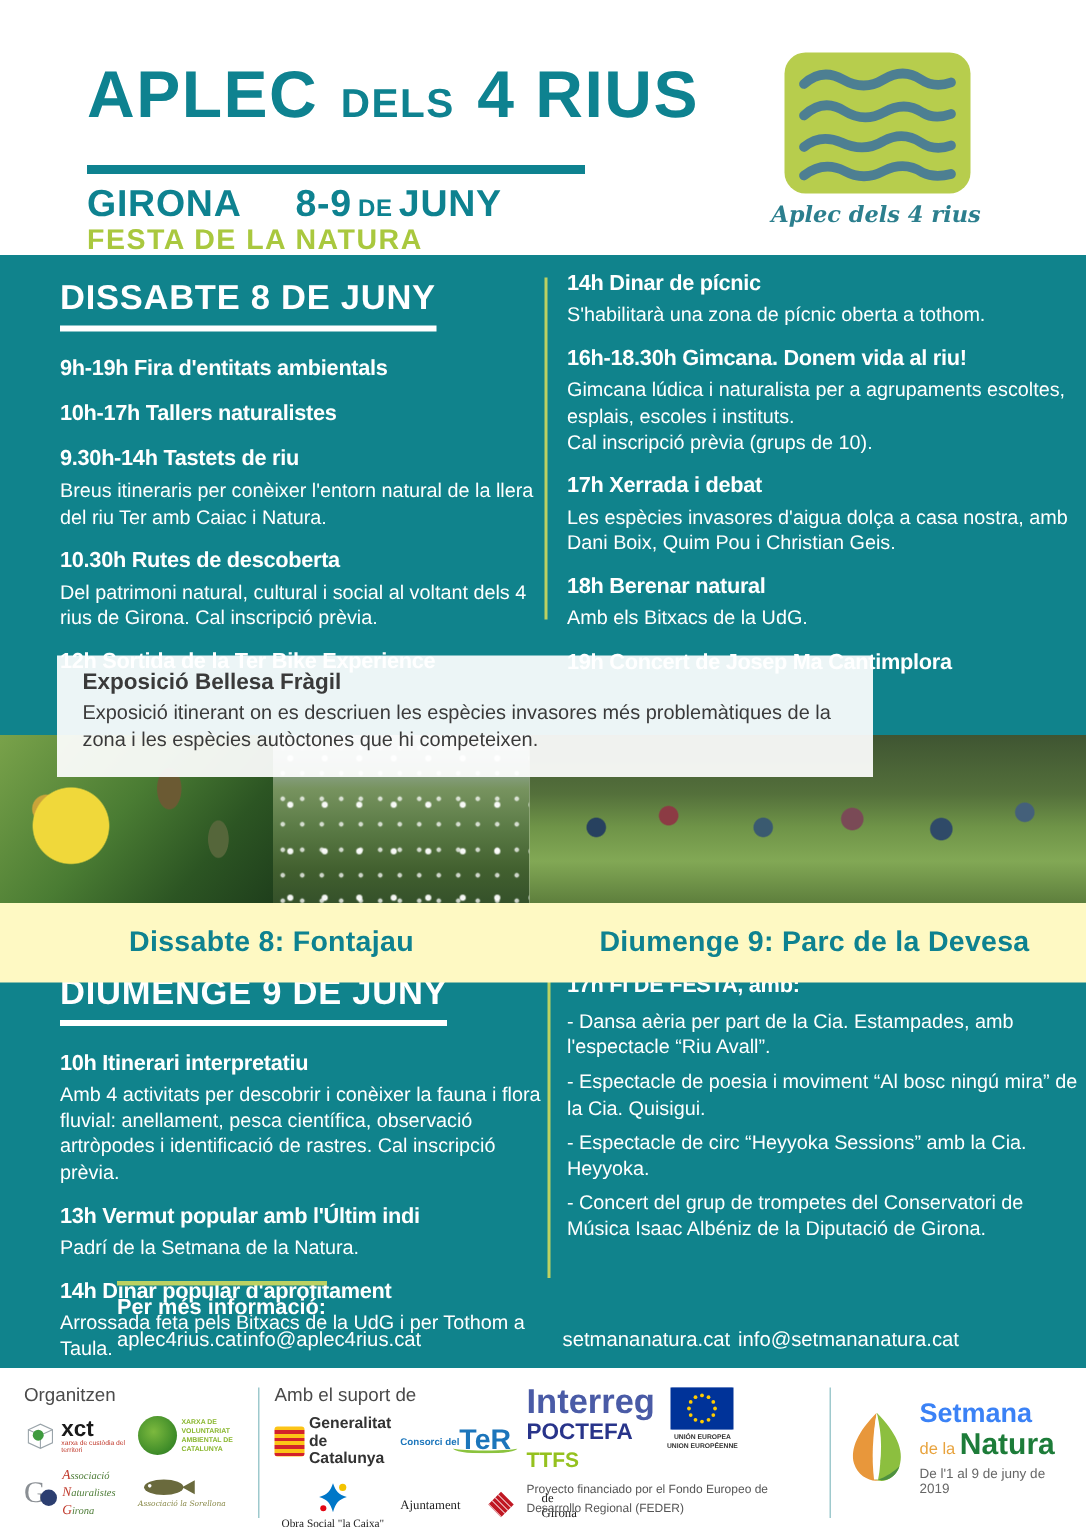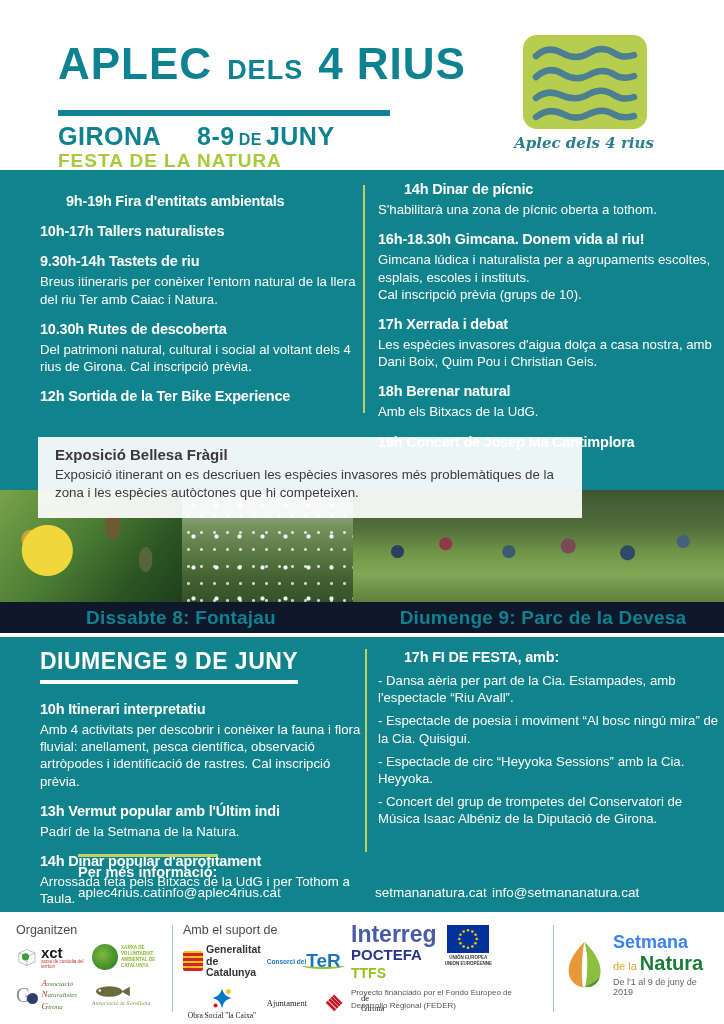--- a/index.html
+++ b/index.html
@@ -31,21 +31,21 @@
   .band1 .vline{left:363px;top:15px;height:228px;}
   .band2 .vline{left:365px;top:12px;height:203px;}
   .col{position:absolute;}
   .b1-left{left:40px;top:15px;width:322px;}
   .b1-right{left:378px;top:10px;width:340px;}
   .b2-left{left:40px;top:11px;width:322px;}
   .b2-right{left:378px;top:11px;width:344px;}
   .band-heading{display:inline-block;font-size:23px;font-weight:800;letter-spacing:.5px;
                 border-bottom:4px solid #fff;padding-bottom:5px;margin:0 0 4px 0;}
   .item-title{font-size:14.5px;font-weight:700;letter-spacing:-.2px;margin:12px 0 0;line-height:1.25;}
-  .col > .item:first-child .item-title{margin-top:0;margin-left:26px;}
+  .col > .item:first-child .item-title{margin-top:0;}
   .b1-left .item:first-child .item-title{margin-top:7px;}
   .b2-left .item:first-child .item-title{margin-top:8px;}
   .item-desc{font-size:13.2px;margin:3px 0 0;line-height:1.3;}
   .pre{white-space:pre-line;}
   .bullet{font-size:13.2px;margin:6px 0 0;line-height:1.3;}
 
   
   .expo{position:absolute;left:38px;top:437px;width:544px;height:81px;box-sizing:border-box;
         background:rgba(255,255,255,.92);color:#3A3A3A;padding:9px 17px 6px;z-index:3;}
   .expo-title{font-size:15px;font-weight:700;margin:0 0 3px;}
@@ -72,21 +72,21 @@
     background-image:
       radial-gradient(circle at 12% 55%, #27415f 0 6px, rgba(0,0,0,0) 7px),
       radial-gradient(circle at 25% 48%, #8c3b44 0 6px, rgba(0,0,0,0) 7px),
       radial-gradient(circle at 42% 55%, #3a5a70 0 6px, rgba(0,0,0,0) 7px),
       radial-gradient(circle at 58% 50%, #7a4a56 0 7px, rgba(0,0,0,0) 8px),
       radial-gradient(circle at 74% 56%, #2f4a68 0 7px, rgba(0,0,0,0) 8px),
       radial-gradient(circle at 89% 46%, #44607a 0 6px, rgba(0,0,0,0) 7px),
       linear-gradient(180deg,#3f5532 0%,#54703b 35%,#6f9448 55%,#82a855 75%,#5e7f3d 100%);}
 
   
-  .locations{position:absolute;top:602px;height:31px;left:0;right:0;background:#0f172a;
+  .locations{position:absolute;top:602px;height:53px;left:0;right:0;background:#fef9c3;
              display:flex;align-items:center;z-index:2;justify-content:center;}
   .loc{width:50%;text-align:center;color:#0E8290;font-weight:800;font-size:19px;letter-spacing:.2px;}
 
   
   .info-line{position:absolute;left:78px;top:217px;width:140px;height:3px;background:#BCD162;}
   .info-label{position:absolute;left:78px;top:227px;font-size:14.5px;font-weight:700;}
   .link{position:absolute;top:248px;font-size:13.5px;}
   .link1{left:78px;} .link2{left:162px;} .link3{left:375px;} .link4{left:492px;}
 
   
@@ -167,20 +167,21 @@
         <path d="M14 64 q11 -9 25 -3 q15 7 28 -1 q13 -7 25 1 q9 6 20 2"></path>
         <path d="M14 83 q13 -10 27 -3 q13 7 26 0 q14 -7 26 1 q8 4 19 1"></path>
       </g>
     </svg>
   </div>
   <div class="logo-cap">Aplec dels 4 rius</div>
 
   <div class="band band1">
     <div class="vline"></div>
     <div class="col b1-left">
+      <div class="band-heading">DISSABTE 8 DE JUNY</div>
       <div class="item">
         <p class="item-title">9h-19h Fira d'entitats ambientals</p>
       </div>
       <div class="item">
         <p class="item-title">10h-17h Tallers naturalistes</p>
       </div>
       <div class="item">
         <p class="item-title">9.30h-14h Tastets de riu</p>
         <p class="item-desc">Breus itineraris per conèixer l'entorn natural de la llera del riu Ter amb Caiac i Natura.</p>
       </div>

